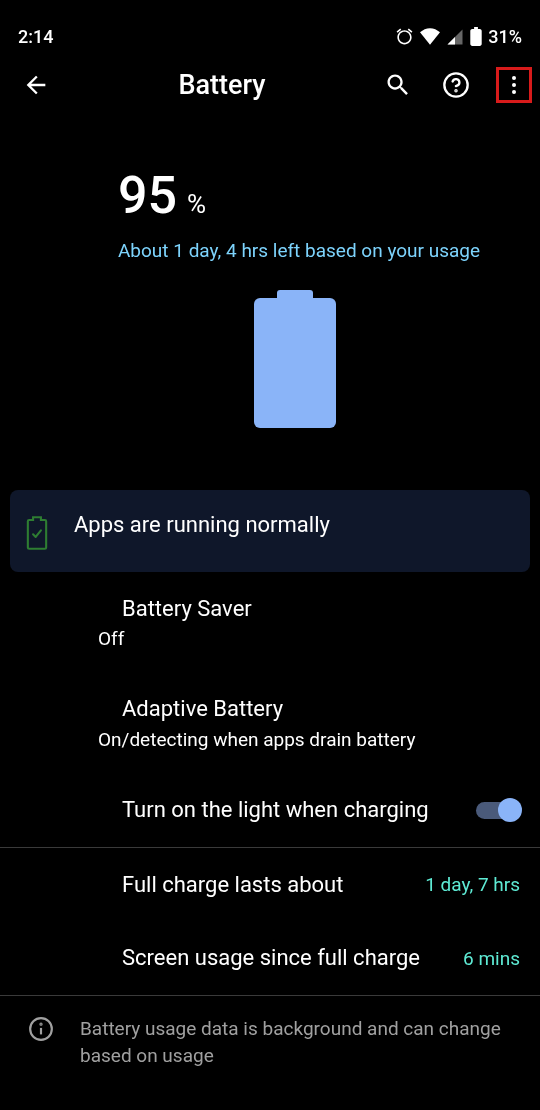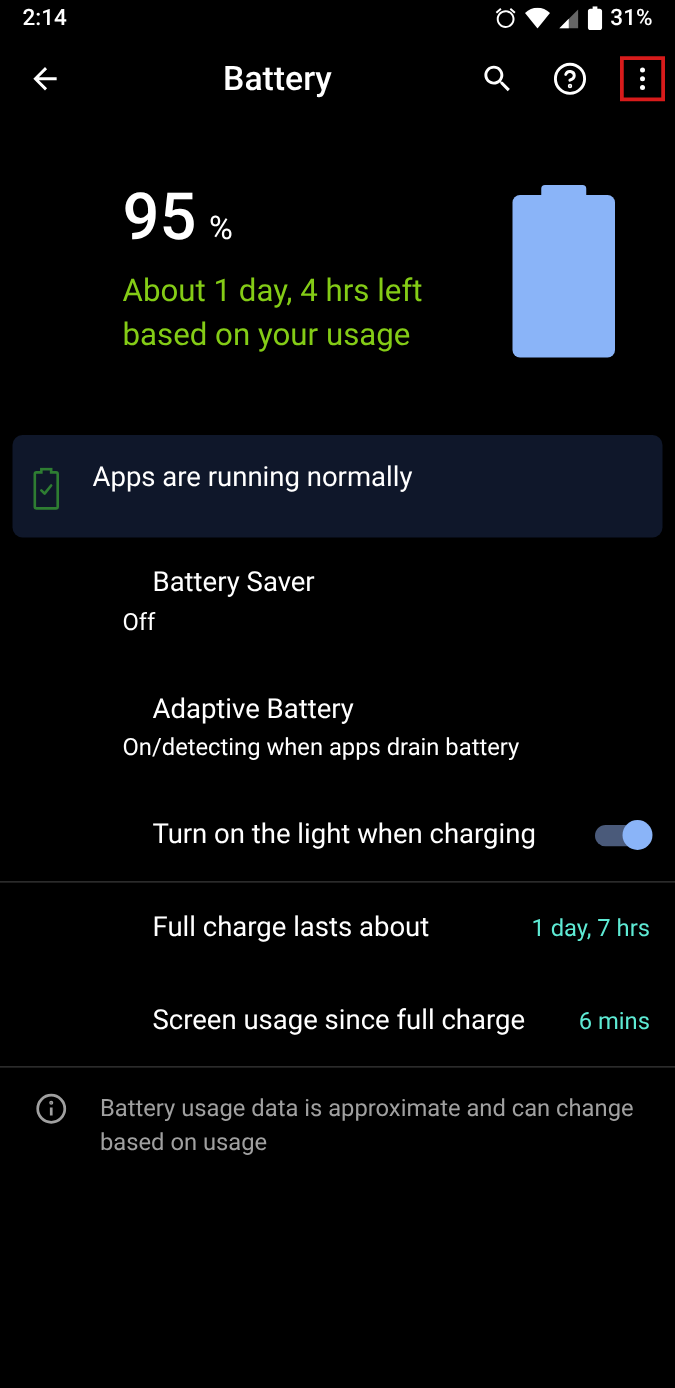--- a/index.html
+++ b/index.html
@@ -8,21 +8,21 @@
       height: 1110px;
       background: #000;
       color: #fff;
       font-family: Roboto, -apple-system, sans-serif;
       overflow: hidden;
     }
     .status-bar {
       display: flex;
       justify-content: space-between;
       align-items: flex-end;
-      padding: 4px 18px 8px 18px;
+      padding: 26px 18px 8px 18px;
       font-size: 18px;
       font-weight: 500;
     }
     .status-right {
       display: flex;
       align-items: center;
       gap: 6px;
     }
     .status-right svg { display: block; }
     .app-bar {
@@ -49,38 +49,39 @@
       display: flex;
       align-items: center;
       justify-content: center;
     }
     .more-highlight {
       border: 3px solid #d81b1b;
     }
     .hero {
       display: flex;
       padding: 50px 40px 36px 98px;
-      align-items: flex-end;
-      gap: 46px;
+      align-items: center;
+      gap: 25px;
+      flex-direction: column;
     }
     .hero-text { flex: 1; }
     .hero-percent {
       font-size: 52px;
       font-weight: 500;
       display: flex;
       align-items: baseline;
       gap: 10px;
     }
     .hero-percent .pct {
       font-size: 26px;
       font-weight: 400;
     }
     .hero-sub {
-      font-size: 25px;
-      color: #84cc16;
+      font-size: 19px;
+      color: #7dd3fc;
       margin-top: 12px;
       line-height: 1.4;
     }
     .battery-graphic {
       width: 82px;
       height: 138px;
       position: relative;
       margin-right: 8px;
     }
     .battery-cap {
@@ -304,14 +305,14 @@
 </div>
 
 <div class="divider"></div>
 
 <div class="footer">
   <svg width="26" height="26" viewBox="0 0 24 24" fill="none" stroke="#a0a0a0" stroke-width="2">
       <circle cx="12" cy="12" r="10"></circle>
       <line x1="12" y1="11" x2="12" y2="17"></line>
       <circle cx="12" cy="7.5" r="0.5" fill="#a0a0a0"></circle>
     </svg>
-  <div class="footer-text">Battery usage data is approximate and can change based on usage</div>
+  <div class="footer-text">Battery usage data is background and can change based on usage</div>
 </div>
 
 </body></html>

